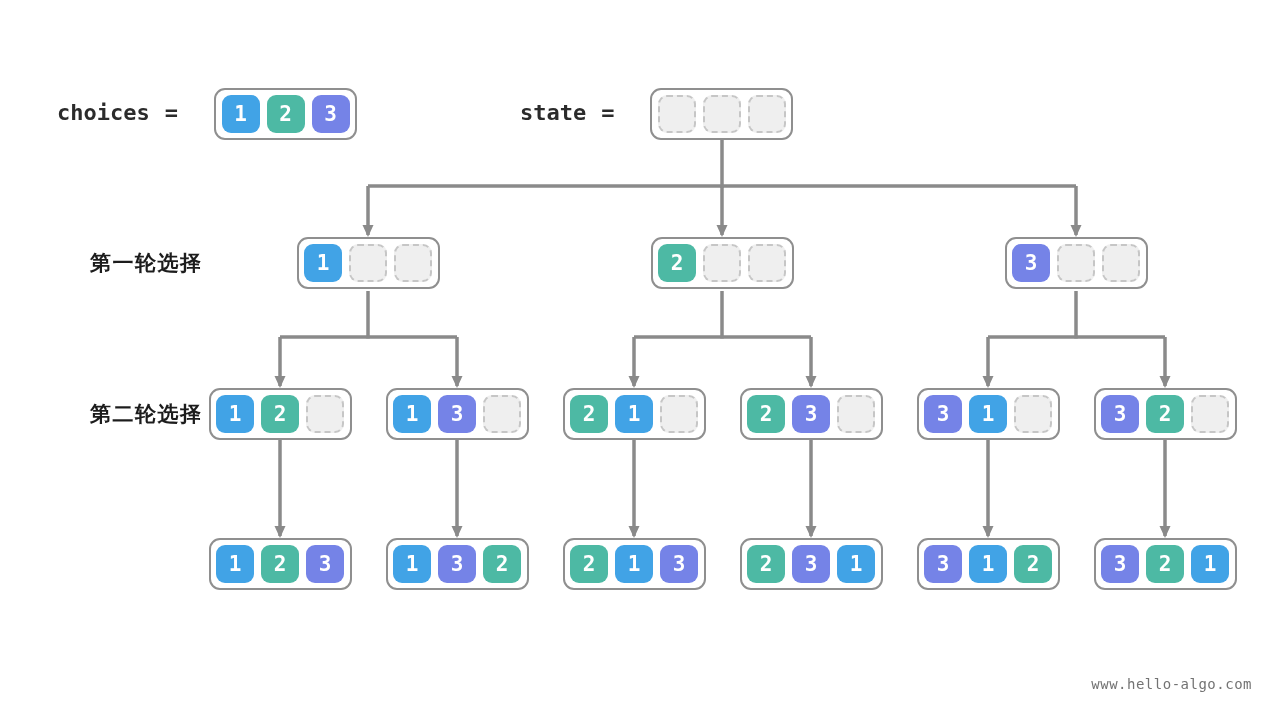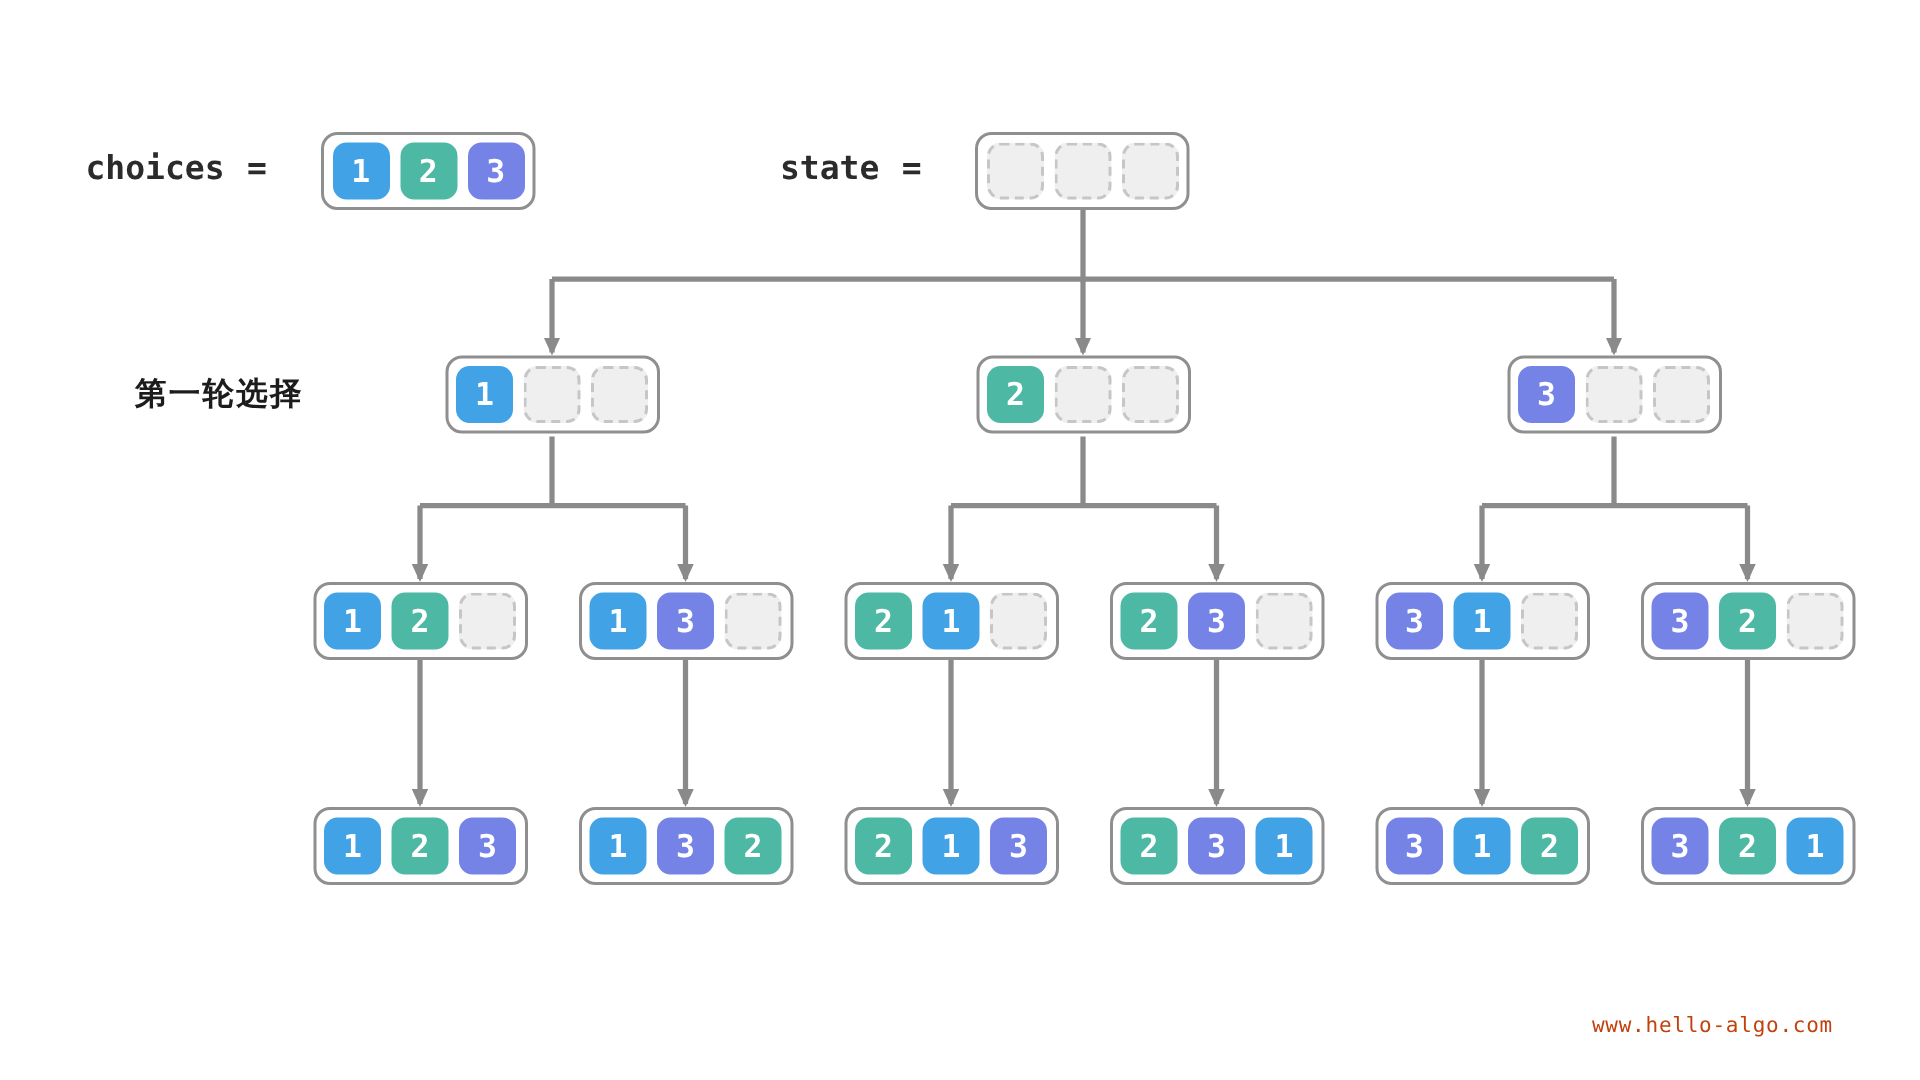--- a/index.html
+++ b/index.html
@@ -14,22 +14,22 @@
   .cell{width:38px;height:38px;border-radius:9px;box-sizing:border-box;
         display:flex;align-items:center;justify-content:center;
         color:#ffffff;font:700 21px "DejaVu Sans Mono", monospace;}
   .cell.empty{background:#efefef;border:2px dashed #c6c6c6;}
 
   .legend-label{position:absolute;top:100px;display:flex;gap:15px;align-items:flex-start;
         font:700 22px "DejaVu Sans Mono", monospace;color:#2b2b2b;z-index:2;}
   .row-label{position:absolute;left:46px;width:170px;
         font-size:21px;font-weight:700;line-height:26px;color:#1c1c1c;
         letter-spacing:1.5px;z-index:2;margin-left:44px;}
-  .watermark{position:absolute;right:58px;top:676px;
-        font:400 14px "DejaVu Sans Mono", monospace;color:#c2410c;letter-spacing:0.5px;}
+  .watermark{position:absolute;right:28px;top:676px;
+        font:400 14px "DejaVu Sans Mono", monospace;color:#737373;letter-spacing:0.5px;}
 </style>
 </head>
 <body>
 
 <div id="stage">
 
   <svg id="arrows" width="1280" height="720">
     <defs>
       <marker id="ah" markerUnits="userSpaceOnUse" markerWidth="16" markerHeight="16" refX="10" refY="5.5" orient="auto">
         <path d="M0,0 L12,5.5 L0,11 Z" fill="#8a8a8a"></path>
@@ -66,20 +66,21 @@
     <span>choices</span>
     <span>=</span>
   </div>
 
   <div class="legend-label" style="left:520px">
     <span>state</span>
     <span>=</span>
   </div>
 
   <div class="row-label" style="top:250px">第一轮选择</div>
+  <div class="row-label" style="top:401px">第二轮选择</div>
 
   <div class="watermark">www.hello-algo.com</div>
 <div class="node" style="left: 214px; top: 88px; border-color: rgb(143, 143, 143);">
       <div class="cell" style="background: rgb(65, 163, 230);">1</div>
       <div class="cell" style="background: rgb(77, 185, 164);">2</div>
       <div class="cell" style="background: rgb(117, 131, 231);">3</div>
     </div>
     <div class="node" style="left: 650px; top: 88px; border-color: rgb(143, 143, 143);">
       <div class="cell empty" style="background: rgb(239, 239, 239); border-color: rgb(198, 198, 198);"></div>
       <div class="cell empty" style="background: rgb(239, 239, 239); border-color: rgb(198, 198, 198);"></div>

